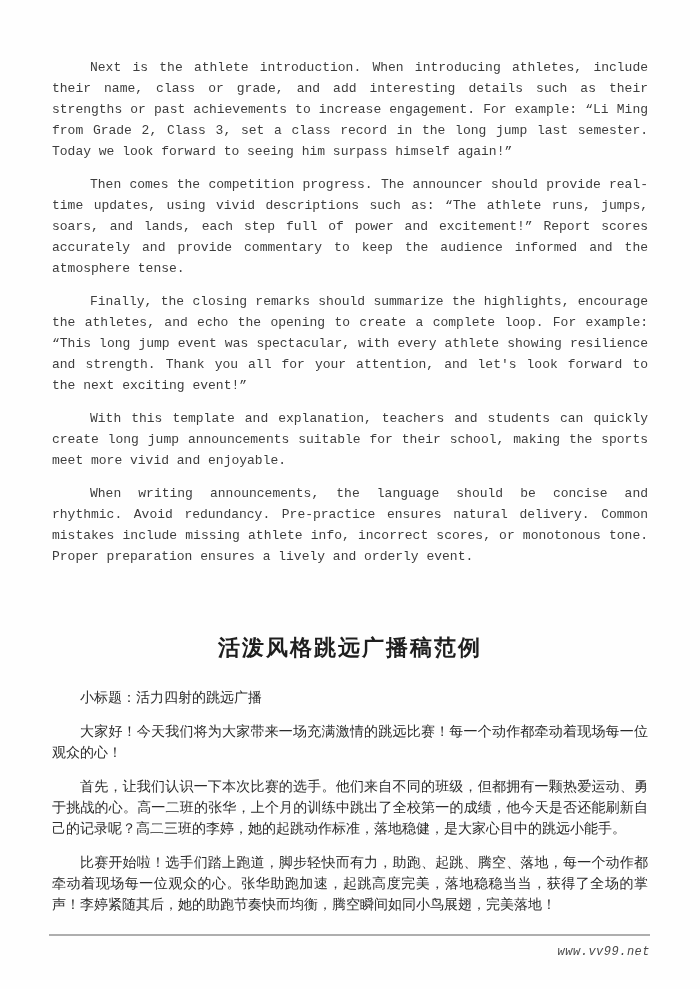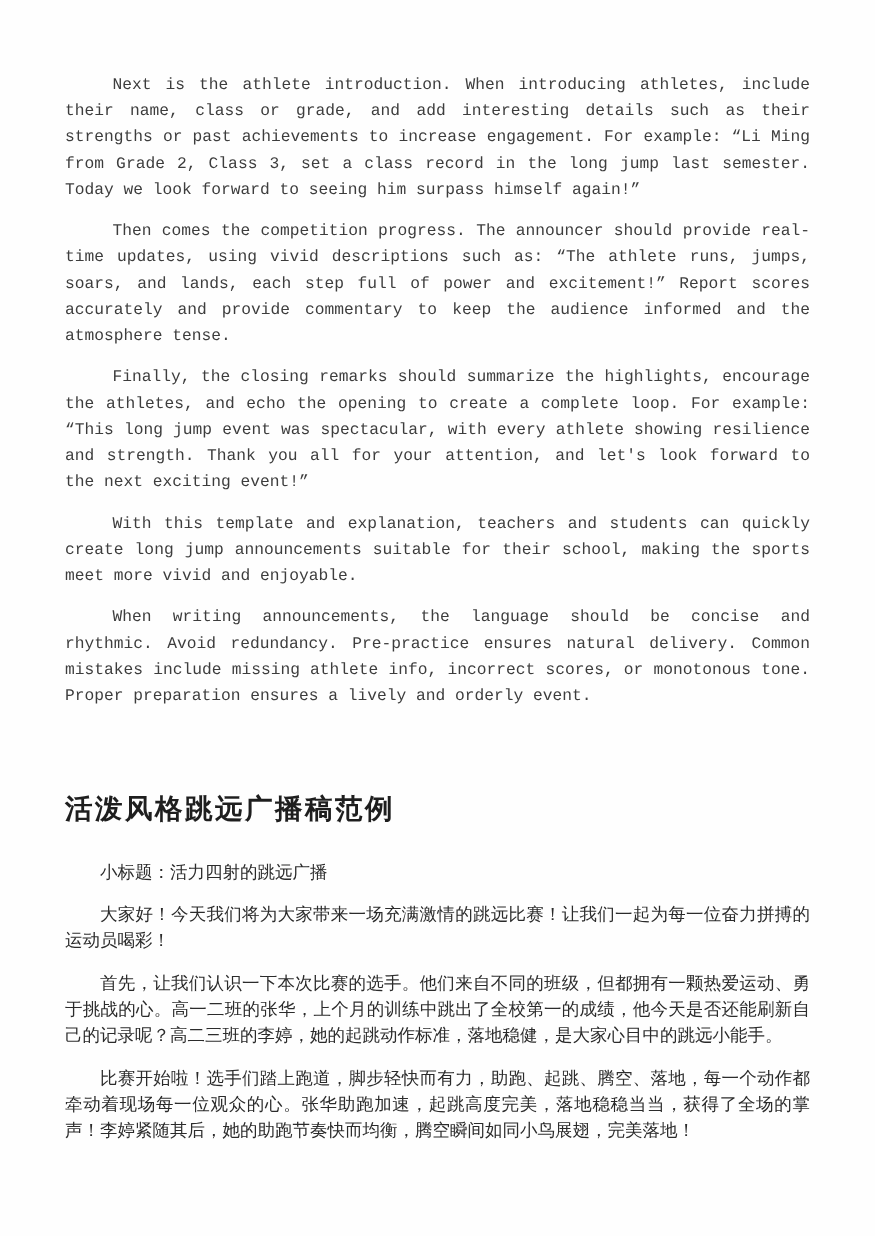--- a/index.html
+++ b/index.html
@@ -51,20 +51,21 @@
   .en-block p.first {
     text-indent: 0;
   }
   .zh-title {
     margin: 76px 0 26px 0;
     font-family: "DejaVu Serif", "Liberation Serif", serif;
     font-size: 22px;
     line-height: 28px;
     font-weight: bold;
     letter-spacing: 2px;
+    text-align: center;
     color: #1e1e1e;
   }
   .zh-block p {
     margin: 0 0 13px 0;
     font-family: Liberation Sans, sans-serif;
     font-size: 14px;
     line-height: 21px;
     color: #2b2b2b;
     text-align: justify;
     text-indent: 2em;
@@ -100,21 +101,24 @@
       <p>Then comes the competition progress. The announcer should provide real-time updates, using vivid descriptions such as: “The athlete runs, jumps, soars, and lands, each step full of power and excitement!” Report scores accurately and provide commentary to keep the audience informed and the atmosphere tense.</p>
       <p>Finally, the closing remarks should summarize the highlights, encourage the athletes, and echo the opening to create a complete loop. For example: “This long jump event was spectacular, with every athlete showing resilience and strength. Thank you all for your attention, and let's look forward to the next exciting event!”</p>
       <p>With this template and explanation, teachers and students can quickly create long jump announcements suitable for their school, making the sports meet more vivid and enjoyable.</p>
       <p>When writing announcements, the language should be concise and rhythmic. Avoid redundancy. Pre-practice ensures natural delivery. Common mistakes include missing athlete info, incorrect scores, or monotonous tone. Proper preparation ensures a lively and orderly event.</p>
     </section>
 
     <h1 class="zh-title">活泼风格跳远广播稿范例</h1>
 
     <section class="zh-block">
       <p>小标题：活力四射的跳远广播</p>
-      <p>大家好！今天我们将为大家带来一场充满激情的跳远比赛！让我们一起为每一位奋力拼搏的运动员喝彩！</p>
+      <p>大家好！今天我们将为大家带来一场充满激情的跳远比赛！每一个动作都牵动着现场每一位观众的心！</p>
       <p>首先，让我们认识一下本次比赛的选手。他们来自不同的班级，但都拥有一颗热爱运动、勇于挑战的心。高一二班的张华，上个月的训练中跳出了全校第一的成绩，他今天是否还能刷新自己的记录呢？高二三班的李婷，她的起跳动作标准，落地稳健，是大家心目中的跳远小能手。</p>
       <p>比赛开始啦！选手们踏上跑道，脚步轻快而有力，助跑、起跳、腾空、落地，每一个动作都牵动着现场每一位观众的心。张华助跑加速，起跳高度完美，落地稳稳当当，获得了全场的掌声！李婷紧随其后，她的助跑节奏快而均衡，腾空瞬间如同小鸟展翅，完美落地！</p>
     </section>
 
   </div>
 
+  <div class="footer">
+    <span class="footer-url">www.vv99.net</span>
+  </div>
 
 </div>
 
 </body></html>

